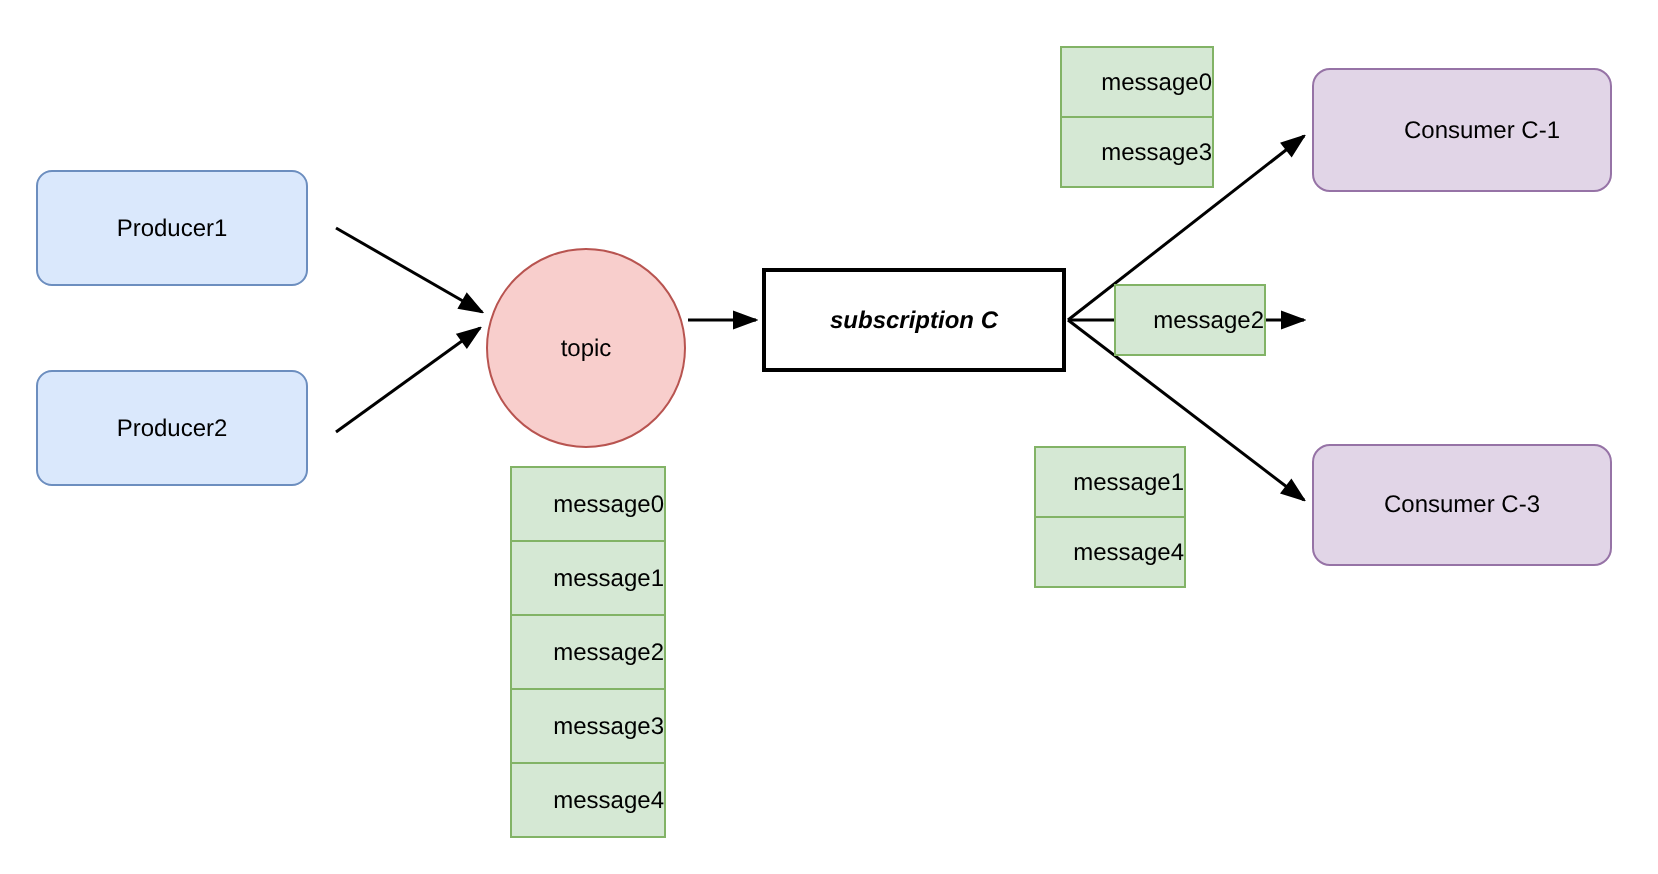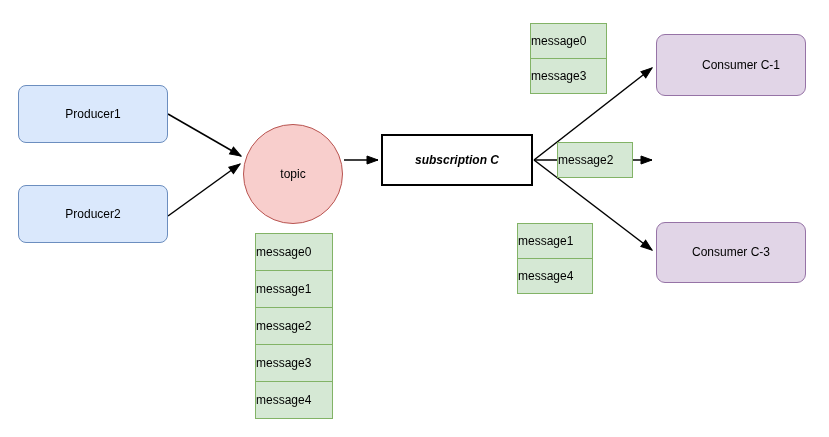--- a/index.html
+++ b/index.html
@@ -23,21 +23,21 @@
     position: absolute;
     box-sizing: border-box;
     display: flex;
     align-items: center;
     justify-content: center;
     text-align: center;
     z-index: 1;
     line-height: 1.2;
   }
   .producer {
-    width: 150px; height: 58px;
+    width: 136px; height: 58px;
     background: #dae8fc;
     border: 1px solid #6c8ebf;
     border-radius: 8px;
   }
   #producer1 { left: 18px; top: 85px; }
   #producer2 { left: 18px; top: 185px; text-align: center; }
   .topic {
     left: 243px; top: 124px;
     width: 100px; height: 100px;
     background: #f8cecc;
@@ -71,21 +71,21 @@
   #c1-queue    { left: 530px; top: 23px;  width: 77px; }
   #c2-queue    { left: 557px; top: 142px; width: 76px; }
   #c3-queue    { left: 517px; top: 223px; width: 76px; }
   .msg {
     box-sizing: border-box;
     width: 100%;
     background: #d5e8d4;
     border: 1px solid #82b366;
     display: flex;
     align-items: center;
-    justify-content: flex-start;
+    justify-content: flex-end;
     text-align: center;
   }
   .msg + .msg { margin-top: -1px; }
   #topic-queue .msg { height: 38px; }
   #c1-queue .msg, #c2-queue .msg, #c3-queue .msg { height: 36px; }
 </style>
 </head>
 <body>
 
 <div class="canvas">

